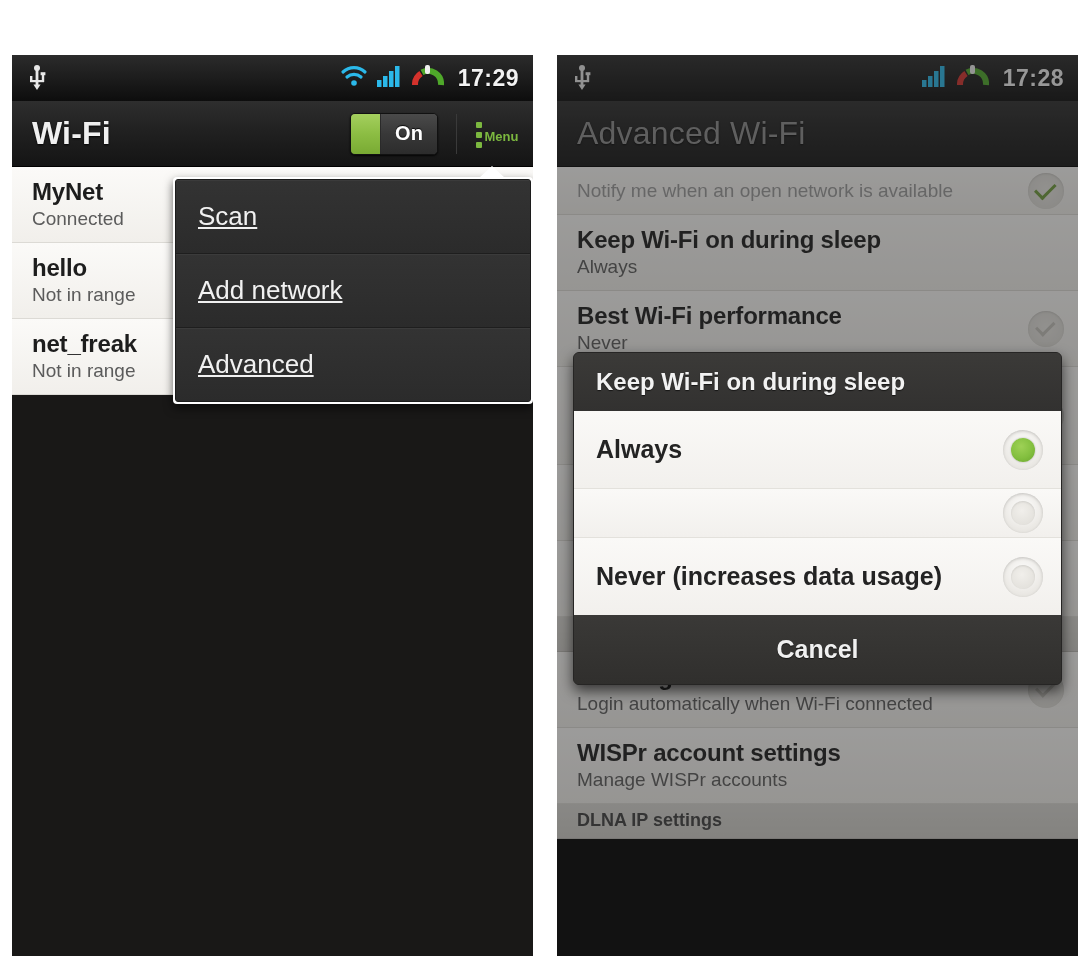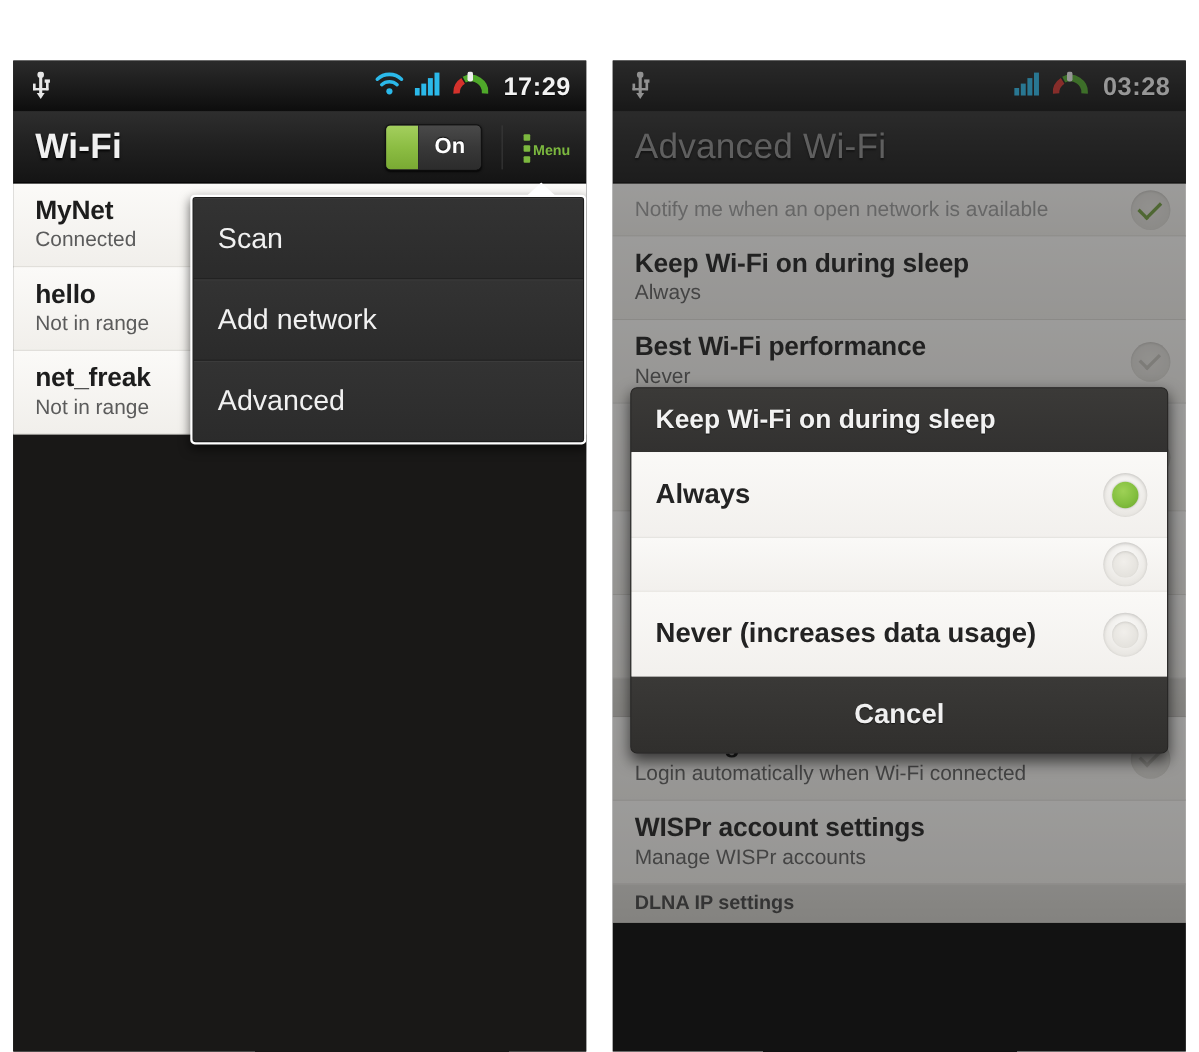--- a/index.html
+++ b/index.html
@@ -145,20 +145,21 @@
     border-left: 13px solid transparent;
     border-right: 13px solid transparent;
     border-bottom: 12px solid #fff;
   }
   .popup-item {
     padding: 21px 0 21px 22px;
     color: #f1f1f1; font-size: 26px;
     border-bottom: 1px solid #1e1e1e;
     box-shadow: inset 0 1px 0 #3b3b3b;
     background: linear-gradient(to bottom,#333 0%,#2b2b2b 100%);
+    text-decoration: underline;
   }
   .popup-item:last-child { border-bottom: none; }
 
   
   .dim-overlay {
     position: absolute; inset: 0; background: rgba(40,40,40,.45); z-index: 30;
   }
   .dialog {
     position: absolute; left: 16px; top: 297px; width: 489px; z-index: 35;
     background: #333230;
@@ -336,21 +337,21 @@
           </svg>
         </span>
         <span>
           <svg width="32" height="22" viewBox="0 0 32 22">
             <path d="M3 20 A13 13 0 0 1 29 20" fill="none" stroke="#1c1c1c" stroke-width="7"></path>
             <path d="M3 20 A13 13 0 0 1 9 8.5" fill="none" stroke="#d4322c" stroke-width="6"></path>
             <path d="M10 7.4 A13 13 0 0 1 29 20" fill="none" stroke="#4fa82a" stroke-width="6"></path>
             <rect x="13" y="0" width="5" height="9" rx="2" fill="#efefef"></rect>
           </svg>
         </span>
-        <span class="clock">03:28</span>
+        <span class="clock">17:28</span>
       </span>
     </div>
 
     <div class="actionbar dim">
       <span class="title">Advanced Wi-Fi</span>
     </div>
 
     <div class="list" id="advanced-settings-list">
         <div class="list-row muted">
           <div class="r-sub">Notify me when an open network is available</div>

